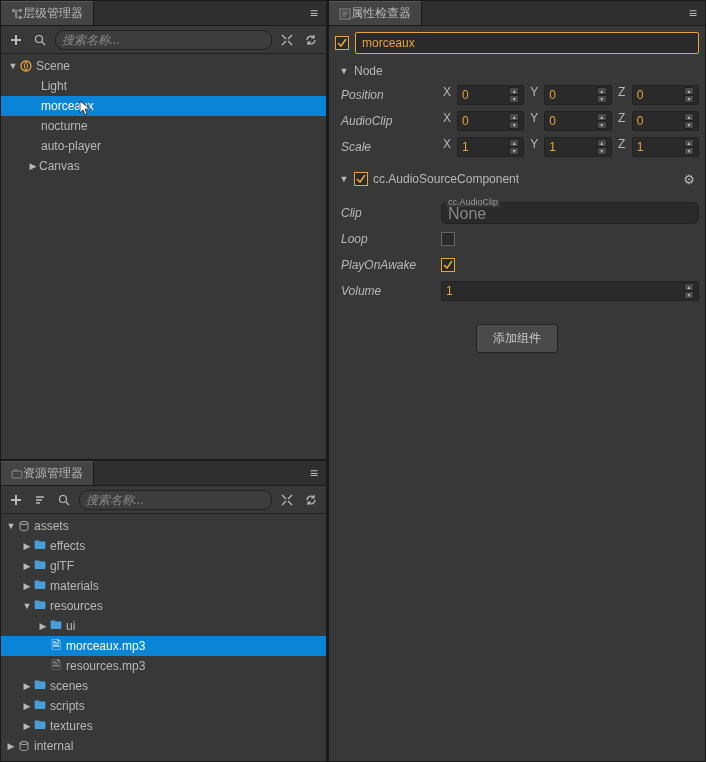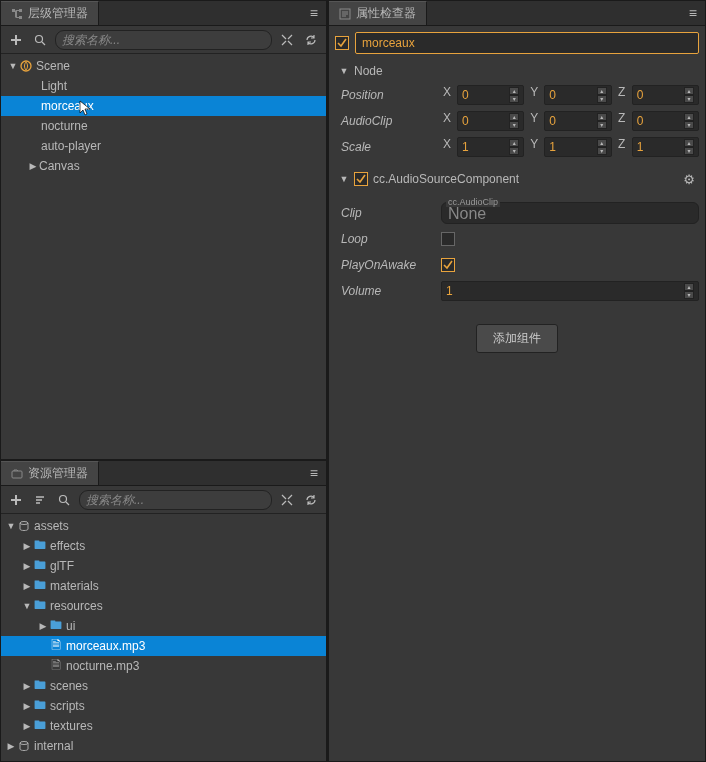--- a/index.html
+++ b/index.html
@@ -3,21 +3,21 @@
 <meta charset="utf-8">
 <style>
 * { box-sizing: border-box; margin: 0; padding: 0; font-family: -apple-system, "Segoe UI", Arial, sans-serif; font-size: 12px; color: #b8b8b8; }
 body { background: #2a2a2a; width: 706px; height: 762px; display: flex; }
 
 .left-col { width: 328px; display: flex; flex-direction: column; border-right: 1px solid #1a1a1a; }
 .right-col { flex: 1; display: flex; flex-direction: column; }
 
 .panel { background: #383838; border: 1px solid #1a1a1a; display: flex; flex-direction: column; }
 .panel-header { height: 25px; background: #2f2f2f; display: flex; align-items: center; border-bottom: 1px solid #1a1a1a; }
-.panel-tab { background: #444; height: 100%; padding: 0 10px; display: flex; align-items: center; gap: 5px; border-right: 1px solid #1a1a1a; border-top: 1px solid #555; text-align: center; }
+.panel-tab { background: #444; height: 100%; padding: 0 10px; display: flex; align-items: center; border-right: 1px solid #1a1a1a; border-top: 1px solid #555; text-align: center; }
 .panel-tab-icon { width: 12px; height: 12px; display: inline-flex; align-items: center; justify-content: center; }
 .panel-menu { margin-left: auto; padding: 0 8px; cursor: pointer; font-size: 14px; }
 
 .toolbar { height: 28px; display: flex; align-items: center; gap: 6px; padding: 0 6px; border-bottom: 1px solid #222; }
 .tool-btn { width: 18px; height: 18px; display: flex; align-items: center; justify-content: center; cursor: pointer; border-radius: 2px; }
 .search-input { flex: 1; background: #3d3d3d; border: 1px solid #222; border-radius: 9px; height: 20px; padding: 0 6px; font-style: italic; color: #888; }
 .search-input::placeholder { color: #888; font-style: italic; }
 
 .tree { flex: 1; overflow: auto; padding-top: 2px; }
 .tree-row { height: 20px; display: flex; align-items: center; cursor: pointer; position: relative; }
@@ -233,21 +233,21 @@
           <span class="node-label">ui</span>
         </div>
       <div class="tree-row selected">
           <span class="indent" style="width:48px"></span>
           <span class="node-icon file-icon">🗎</span>
           <span class="node-label">morceaux.mp3</span>
         </div>
       <div class="tree-row">
           <span class="indent" style="width:48px"></span>
           <span class="node-icon file-icon">🗎</span>
-          <span class="node-label">nocturne.mp3</span>
+          <span class="node-label">resources.mp3</span>
         </div>
       <div class="tree-row">
           <span class="indent" style="width:20px"></span>
           <span class="expand">▶</span>
           <span class="node-icon folder-icon">🖿</span>
           <span class="node-label">scenes</span>
         </div>
       <div class="tree-row">
           <span class="indent" style="width:20px"></span>
           <span class="expand">▶</span>

